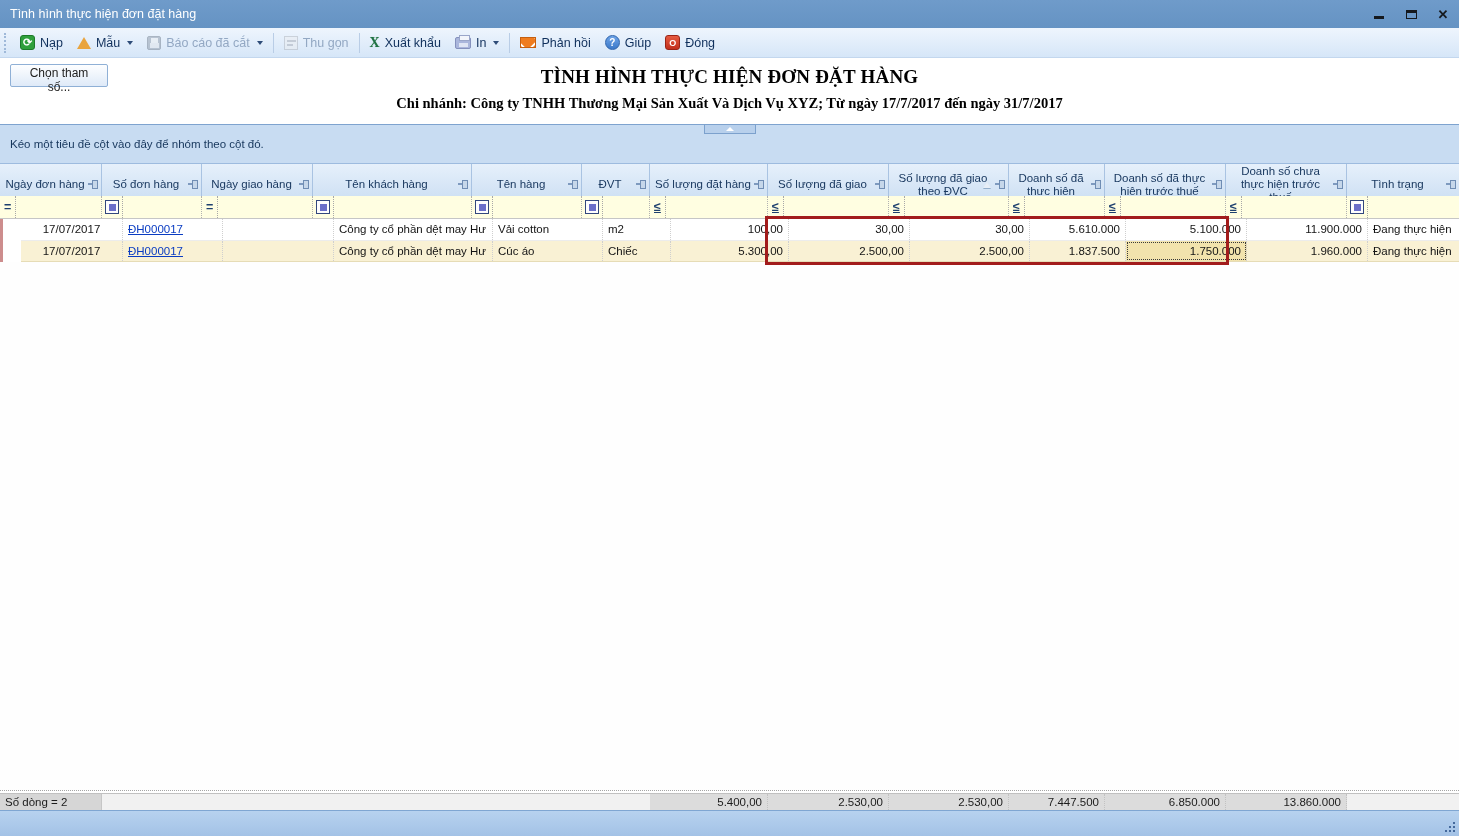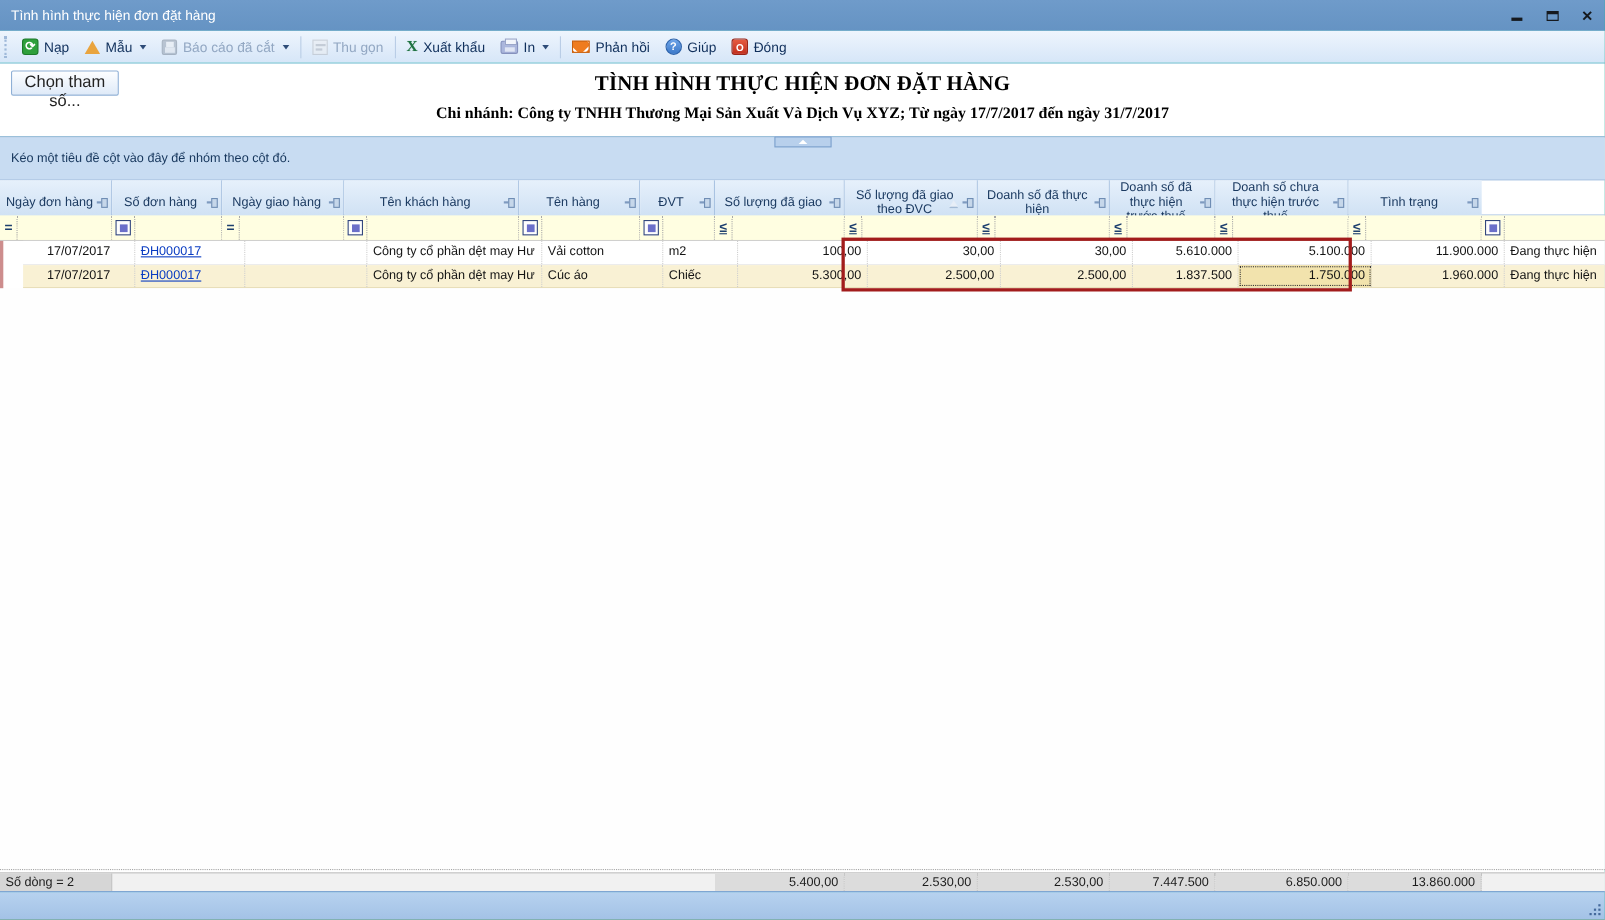--- a/index.html
+++ b/index.html
@@ -1,17 +1,17 @@
 <!DOCTYPE html>
 <html><head>
 <meta charset="utf-8">
 <style>
   html,body{margin:0;padding:0;background:#9a9a9a;}
   *{box-sizing:border-box;}
-  .window{position:relative;width:1459px;height:836px;background:#14b8a6;overflow:hidden;
+  .window{position:relative;width:1459px;height:836px;background:#0369a1;overflow:hidden;
           font-family:"Liberation Sans",sans-serif;}
 
   
   .titlebar{position:absolute;left:0;top:0;width:1459px;height:28px;background:linear-gradient(#6f9bca,#6593c3);
             display:flex;align-items:center;color:#fff;font-size:12.5px;padding-left:10px;}
   .win-controls{position:absolute;right:8px;top:0;height:28px;display:flex;align-items:center;gap:16px;}
   .wbtn{width:16px;height:16px;display:flex;align-items:center;justify-content:center;cursor:default;}
   .min-glyph{width:10px;height:3px;background:#15191e;margin-top:7px;}
   .max-glyph{width:11px;height:9px;border:1px solid #15191e;border-top:3px solid #15191e;background:transparent;}
   .close-glyph{color:#15191e;font-size:13px;font-weight:bold;line-height:1;}
@@ -39,21 +39,21 @@
   .ico-printer{width:16px;height:12px;background:#aab6dc;border:1px solid #8591bd;border-radius:2px;position:relative;}
   .ico-printer::before{content:"";position:absolute;left:3px;top:-3px;width:9px;height:4px;background:#f2f5fb;border:1px solid #9aa6c9;}
   .ico-printer::after{content:"";position:absolute;left:3px;bottom:1px;width:9px;height:4px;background:#dfe5f4;}
   .ico-envelope{width:16px;height:11px;background:#ef7c1f;border:1px solid #c55f10;position:relative;overflow:hidden;}
   .ico-envelope::before{content:"";position:absolute;left:-2px;top:-6px;width:13px;height:13px;transform:rotate(45deg);border:2px solid #fff;background:#ef7c1f;}
   .ico-help{width:15px;height:15px;border-radius:50%;background:linear-gradient(#6ea4e8,#3c79c9);border:1px solid #2f64ab;color:#fff;font-size:10px;font-weight:bold;}
   .ico-power{width:15px;height:15px;border-radius:3px;background:linear-gradient(#e65b41,#c22f1d);border:1px solid #992417;color:#fff;font-size:9px;font-weight:bold;}
 
   
   .param-panel{position:absolute;left:0;top:58px;width:1459px;height:66px;background:#fff;}
-  .choose-btn{position:absolute;left:10px;top:6px;width:98px;height:23px;font-size:15px;color:#222;
+  .choose-btn{position:absolute;left:10px;top:6px;width:98px;height:23px;font-size:12px;color:#222;
               background:linear-gradient(#fdfeff,#dfeaf8);border:1px solid #8fb0d6;border-radius:2px;
               font-family:"Liberation Sans",sans-serif;}
   .report-title{position:absolute;left:0;top:8px;width:100%;text-align:center;font-family:"Liberation Serif",serif;
                 font-weight:bold;font-size:19px;color:#000;letter-spacing:.2px;}
   .report-subtitle{position:absolute;left:0;top:37px;width:100%;text-align:center;font-family:"Liberation Serif",serif;
                    font-weight:bold;font-size:14.5px;color:#000;}
 
   
   .grid{position:absolute;left:0;top:124px;width:1459px;height:686px;border-top:1px solid #7ea3cf;background:#fff;}
   .collapse-handle{position:absolute;left:50%;top:-1px;transform:translateX(-50%);width:52px;height:10px;
@@ -202,20 +202,24 @@
         </div>
       <div class="hcell">
           <span class="hlabel">Tên hàng</span>
           <span class="pin-icon"></span>
         </div>
       <div class="hcell">
           <span class="hlabel">ĐVT</span>
           <span class="pin-icon"></span>
         </div>
       <div class="hcell">
+          <span class="hlabel">Số lượng đặt hàng</span>
+          <span class="pin-icon"></span>
+        </div>
+      <div class="hcell">
           <span class="hlabel">Số lượng đã giao</span>
           <span class="pin-icon"></span>
         </div>
       <div class="hcell">
           <span class="hlabel">Số lượng đã giao theo ĐVC</span>
           <span class="sort-asc-icon"></span>
           <span class="pin-icon"></span>
         </div>
       <div class="hcell">
           <span class="hlabel">Doanh số đã thực hiện</span>

